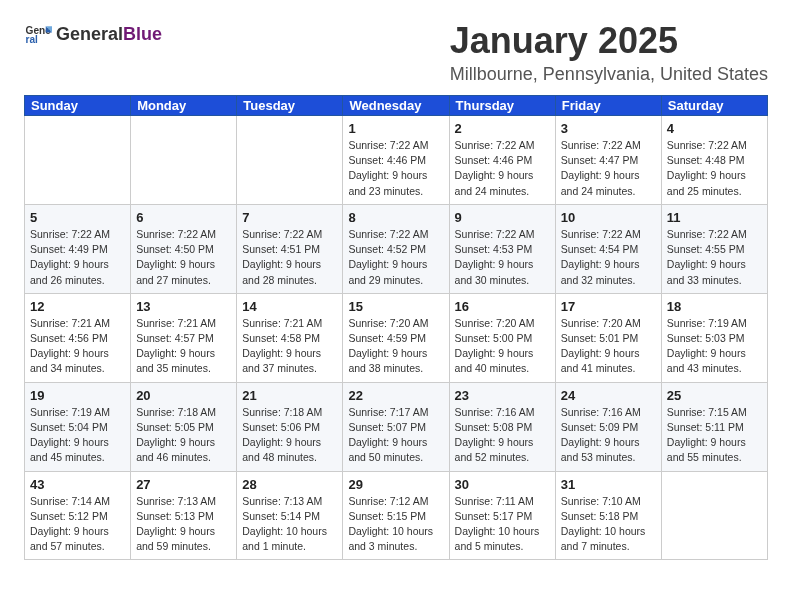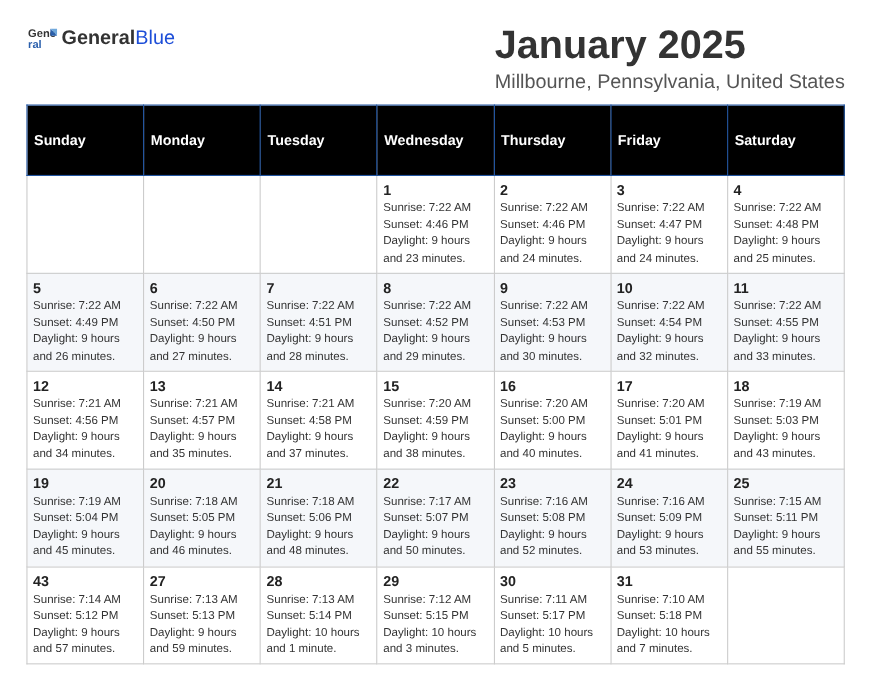--- a/index.html
+++ b/index.html
@@ -21,22 +21,22 @@
       align-items: center;
       gap: 4px;
     }
     .logo-text-general {
       font-size: 18px;
       font-weight: bold;
       color: #333;
     }
     .logo-text-blue {
       font-size: 18px;
-      font-weight: normal;
-      color: #1d4ed8;
+      font-weight: bold;
+      color: #701a75;
     }
     .logo-icon {
       width: 28px;
       height: 28px;
     }
     .title-area {
     }
     .month-title {
       font-size: 36px;
       font-weight: bold;
@@ -46,25 +46,25 @@
       font-size: 18px;
       color: #555;
       margin-top: 2px;
     }
     .calendar {
       width: 100%;
       border-collapse: collapse;
       border: 1px solid #ccc;
     }
     .calendar th {
-      background: #000000;
+      background: #1d4ed8;
       color: #fff;
       font-size: 13px;
       font-weight: bold;
-      padding: 24px 6px;
+      padding: 2px 6px;
       text-align: left;
       border: 1px solid #2255a0;
     }
     .calendar td {
       vertical-align: top;
       border: 1px solid #ccc;
       padding: 5px 5px;
       width: calc(100% / 7);
       min-height: 85px;
       background: #fff;

